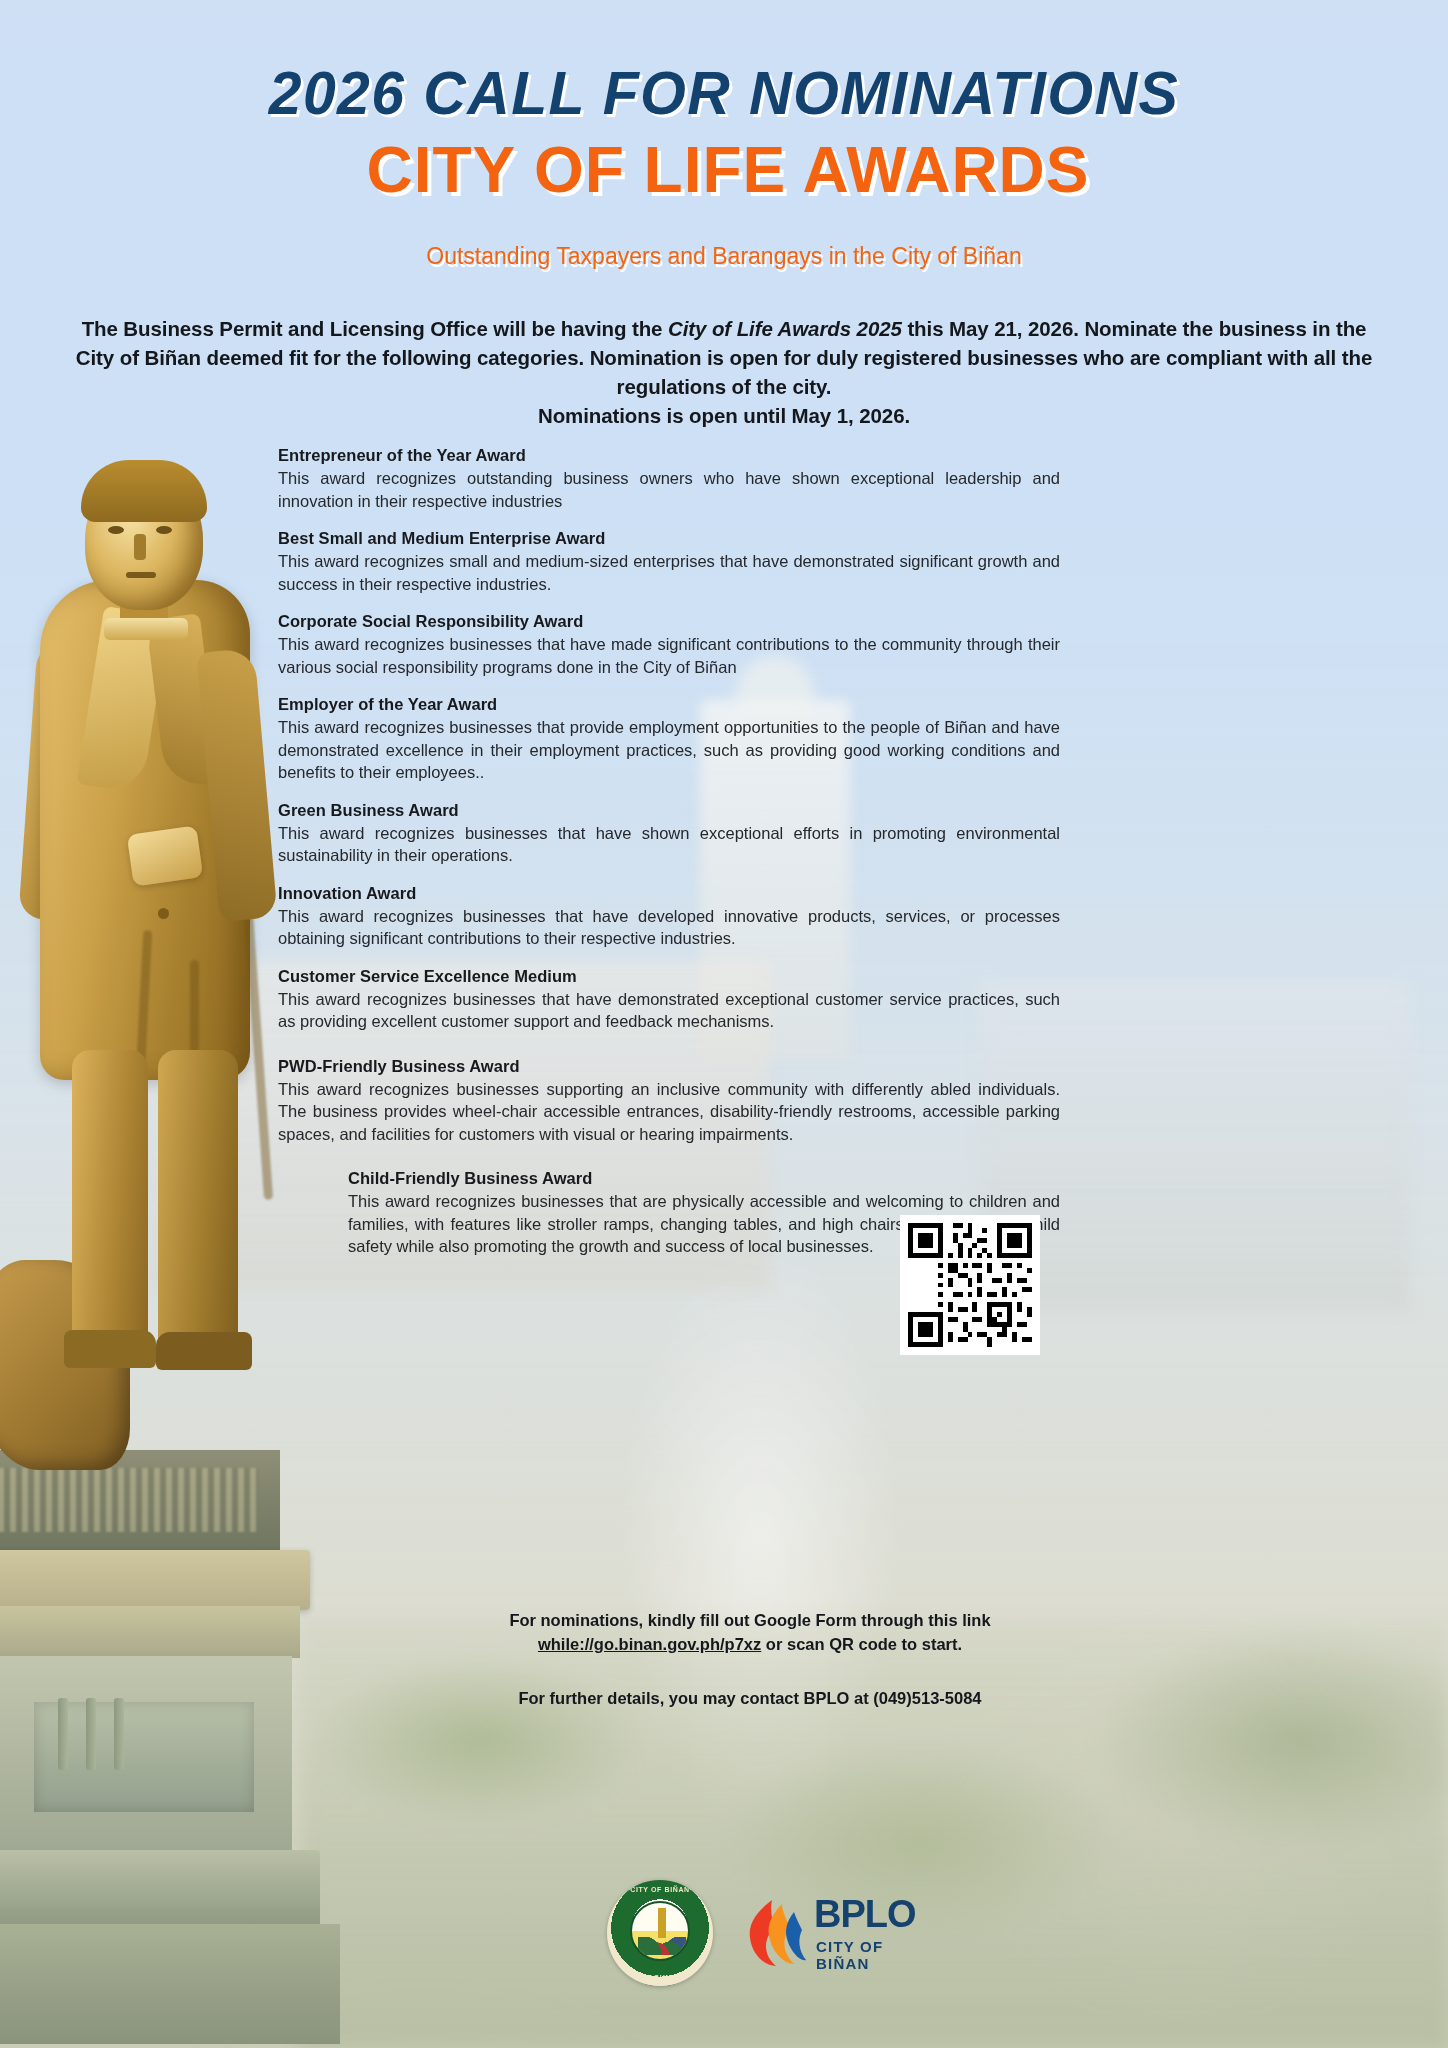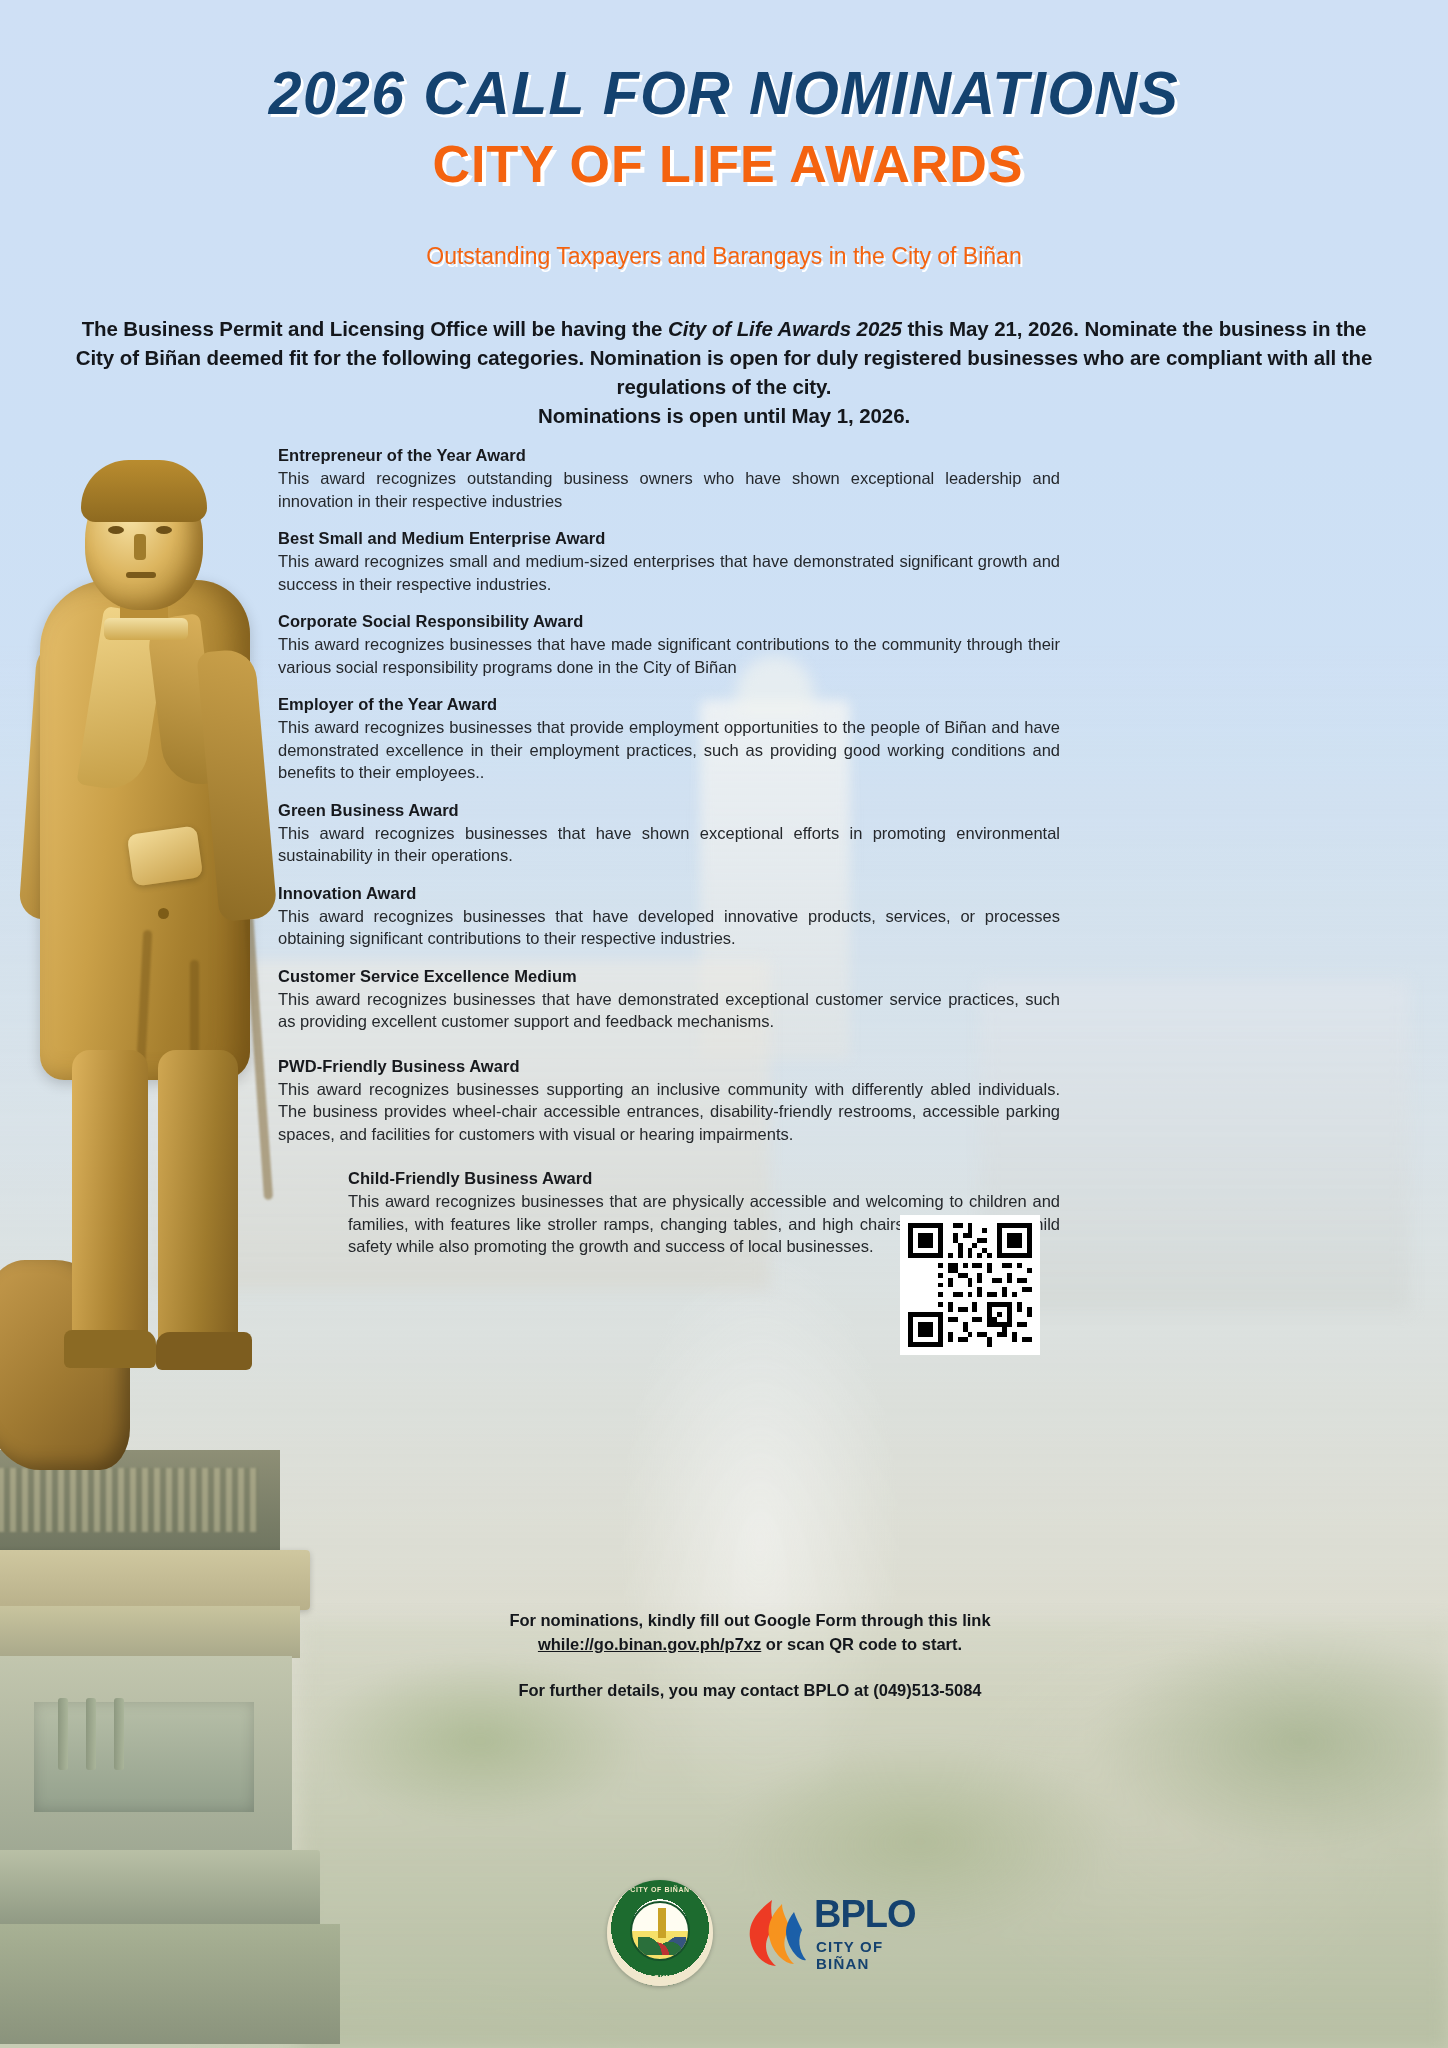--- a/index.html
+++ b/index.html
@@ -217,21 +217,21 @@
     letter-spacing:1.5px;
     color:#14426f;
     transform:scaleX(.95);
     text-shadow:3px 3px 0 #ffffff;
     line-height:1;
     white-space:nowrap;
   }
   #line2 {
     top:138px;
     font-family:"Liberation Sans", sans-serif;
-    font-size:52px;
+    font-size:64px;
     font-weight:bold;
     letter-spacing:1px;
     color:#f4630f;
     transform:scaleX(1.0);
     text-shadow:4px 4px 0 #ffffff;
     line-height:1;
     white-space:nowrap;
     padding-left:8px;
   }
   #line3 {
@@ -279,21 +279,21 @@
     text-justify:inter-word;
     font-weight:400;
   }
   .award.gap-before { margin-top:22px; }
 
   
   #footer {
     position:absolute; left:430px; top:1608px; width:640px;
   }
   .foot-block { text-align:center; font-weight:bold; color:#14171c; font-size:16.5px; line-height:24px; }
-  .foot-block.b2 { margin-top:22px; }
+  .foot-block.b2 { margin-top:30px; }
   .foot-link { text-decoration:underline; color:#14171c; font-weight:bold; }
 
   #qr {
     position:absolute; left:900px; top:1215px;
     width:140px; height:140px;
     background:#fff;
     padding:8px;
   }
   #qr svg { display:block; }
 

